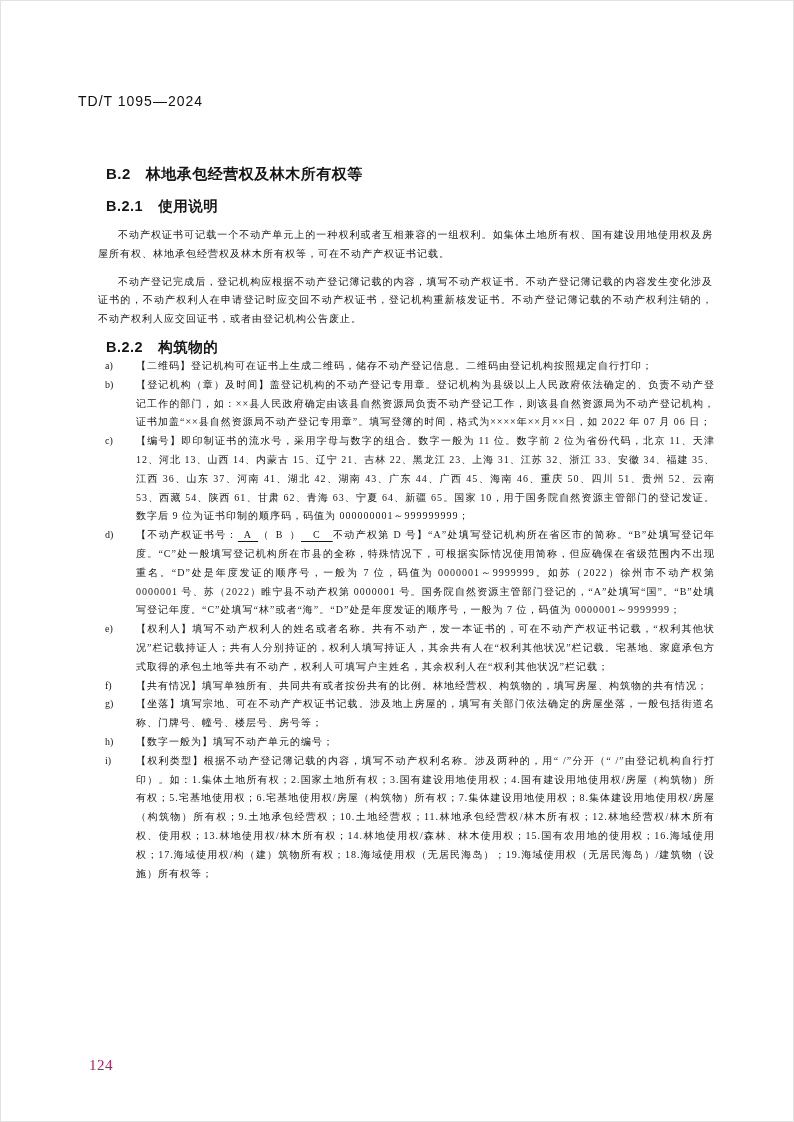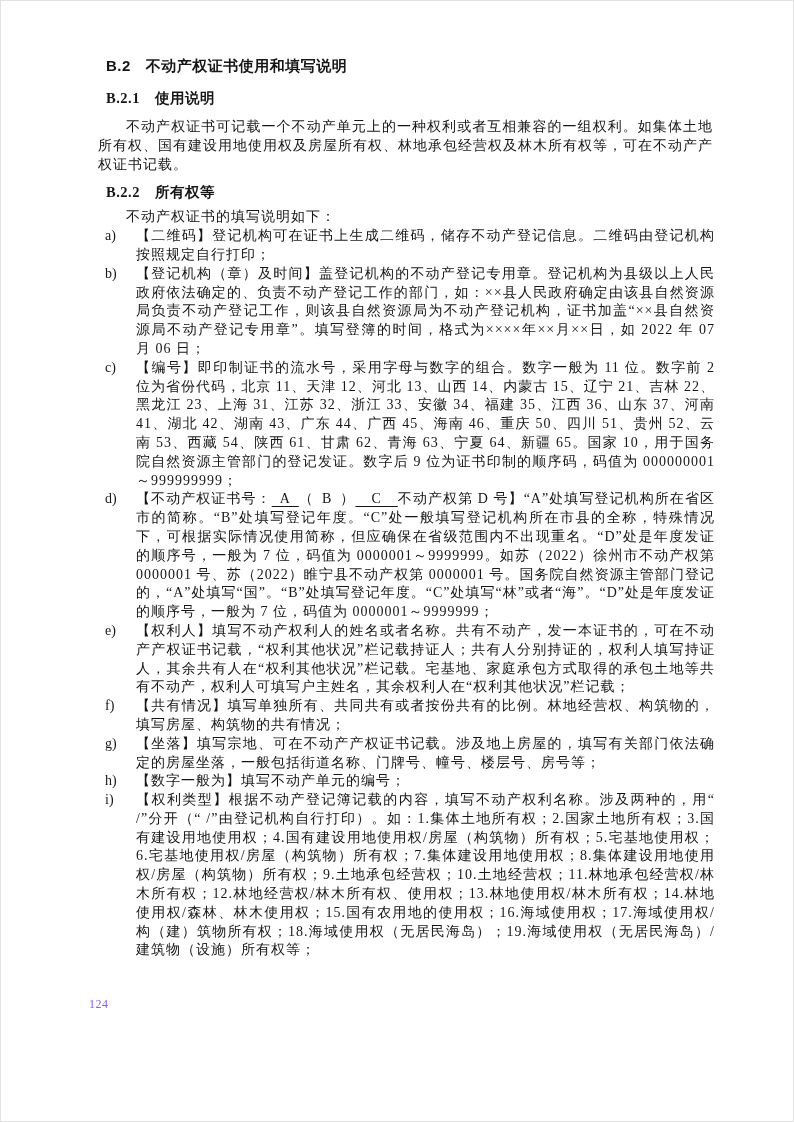--- a/index.html
+++ b/index.html
@@ -26,28 +26,28 @@
   }
   .h1{
     margin:56px 0 0 77px;
     font-family:"Liberation Sans","DejaVu Sans",sans-serif;
     font-weight:bold;
     font-size:15px;
     letter-spacing:0.5px;
   }
   .h2{
     margin:13px 0 0 77px;
-    font-family:Liberation Serif, serif;
+    font-family:Liberation Sans, sans-serif;
     font-weight:bold;
     font-size:14.5px;
     letter-spacing:0.5px;
   }
   .hnum{margin-right:15px;margin-left:28px;}
   .body-text{
-    font-size:14px;
+    font-size:10px;
     line-height:18.8px;
     letter-spacing:1px;
     text-align:justify;
   }
   .para{
     margin:9px 80px 0 97px;
     text-indent:2em;
   }
   .para.first{margin-top:10px;}
   .para.intro{margin-top:6px;}
@@ -65,48 +65,49 @@
     text-align:justify;
   }
   .u{
     text-decoration:underline;
     text-underline-offset:3px;
     white-space:pre;
   }
   .page-number{
     position:absolute;
     left:88px;
-    top:996px;
-    font-size:12px;
+    top:1056px;
+    font-size:15px;
     letter-spacing:0.5px;
-    color:#8b5cf6;
+    color:#be185d;
   }
 </style>
 </head>
 <body>
 
 <div class="sheet">
 
+  <div class="doc-header">TD/T 1095—2024</div>
 
   <div class="h1">
-    <span class="hnum">B.2</span><span>不动产权证书使用和填写说明</span>
+    <span class="hnum">B.2</span><span>林地承包经营权及林木所有权等</span>
   </div>
 
   <div class="h2">
     <span class="hnum">B.2.1</span><span>使用说明</span>
   </div>
 
   <div class="para first body-text">不动产权证书可记载一个不动产单元上的一种权利或者互相兼容的一组权利。如集体土地所有权、国有建设用地使用权及房屋所有权、林地承包经营权及林木所有权等，可在不动产产权证书记载。</div>
 
+  <div class="para body-text">不动产登记完成后，登记机构应根据不动产登记簿记载的内容，填写不动产权证书。不动产登记簿记载的内容发生变化涉及证书的，不动产权利人在申请登记时应交回不动产权证书，登记机构重新核发证书。不动产登记簿记载的不动产权利注销的，不动产权利人应交回证书，或者由登记机构公告废止。</div>
 
   <div class="h2" style="margin-top:9px;">
-    <span class="hnum">B.2.2</span><span>所有权等</span>
+    <span class="hnum">B.2.2</span><span>构筑物的</span>
   </div>
 
-  <div class="para intro body-text">不动产权证书的填写说明如下：</div>
 
   <div class="list body-text" id="fill-list">
       <div class="li">
         <span class="marker">a)</span>
         <div class="li-text"><span>【二维码】登记机构可在证书上生成二维码，储存不动产登记信息。二维码由登记机构按照规定自行打印；</span></div>
       </div>
       <div class="li">
         <span class="marker">b)</span>
         <div class="li-text"><span>【登记机构（章）及时间】盖登记机构的不动产登记专用章。登记机构为县级以上人民政府依法确定的、负责不动产登记工作的部门，如：××县人民政府确定由该县自然资源局负责不动产登记工作，则该县自然资源局为不动产登记机构，证书加盖“××县自然资源局不动产登记专用章”。填写登簿的时间，格式为××××年××月××日，如 2022 年 07 月 06 日；</span></div>
       </div>

